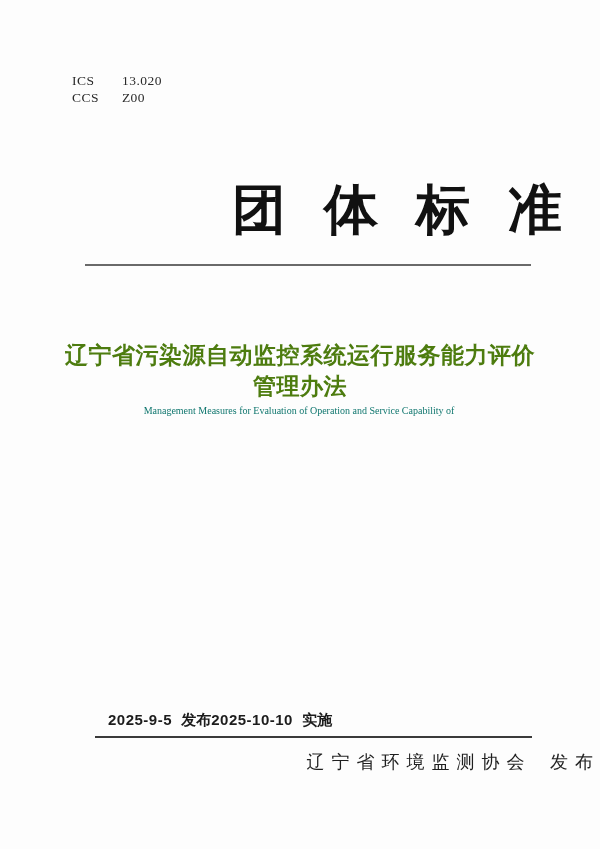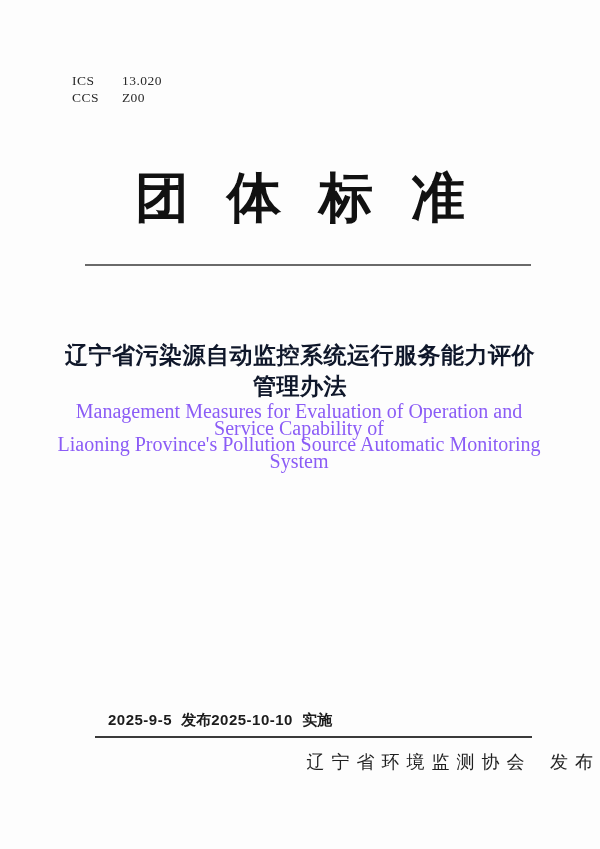--- a/index.html
+++ b/index.html
@@ -27,24 +27,24 @@
     color: #2a2a2a;
     letter-spacing: 0.5px;
   }
   .code-row { white-space: nowrap; }
   .code-row .code-label { display: inline-block; min-width: 34px; }
   .code-row .code-value { display: inline-block; margin-left: 12px; }
 
   
   .standard-type {
     position: absolute;
-    top: 168px;
+    top: 180px;
     left: 0;
     width: 100%;
-    text-align: center;
+    text-align: right;
     font-family: "Liberation Sans", sans-serif;
     font-weight: 700;
     font-size: 54px;
     line-height: 58px;
     color: #111;
     letter-spacing: 38px;
     text-indent: 38px;
     white-space: nowrap;
   }
 
@@ -73,35 +73,35 @@
   .title-zh {
     position: absolute;
     top: 340px;
     left: 40px;
     right: 40px;
     text-align: center;
     font-family: "Liberation Sans", sans-serif;
     font-weight: 700;
     font-size: 23px;
     line-height: 31px;
-    color: #0f172a;
+    color: #4d7c0f;
     letter-spacing: 0.5px;
   }
 
   
   .title-en {
     position: absolute;
     top: 403px;
     left: 48px;
     right: 50px;
     text-align: center;
     font-family: "Liberation Serif", serif;
-    font-size: 20px;
+    font-size: 10px;
     line-height: 16.5px;
-    color: #8b5cf6;
+    color: #0f766e;
   }
 
   
   .dates-row {
     position: absolute;
     top: 711px;
     left: 108px;
     right: 67px;
     display: flex;
     justify-content: flex-start;
@@ -159,21 +159,20 @@
 
   <div class="rule-top"></div>
 
   <div class="title-zh">
     <div>辽宁省污染源自动监控系统运行服务能力评价</div>
     <div>管理办法</div>
   </div>
 
   <div class="title-en">
     <div>Management Measures for Evaluation of Operation and Service Capability of</div>
-    <div>Liaoning Province's Pollution Source Automatic Monitoring System</div>
   </div>
 
   <div class="dates-row">
     <div>
       <span class="date-value">2025-9-5</span>
       <span class="date-label">发布</span>
     </div>
     <div>
       <span class="date-value">2025-10-10</span>
       <span class="date-label">实施</span>

